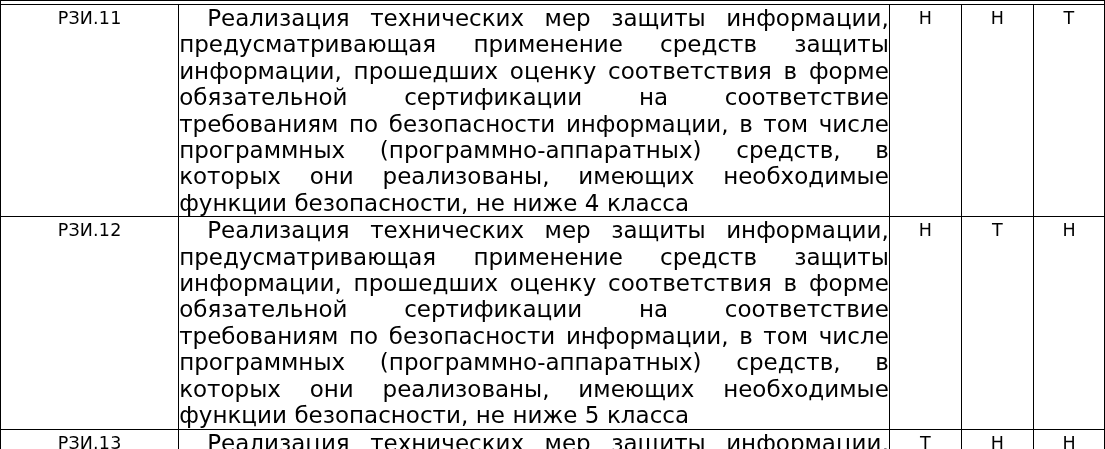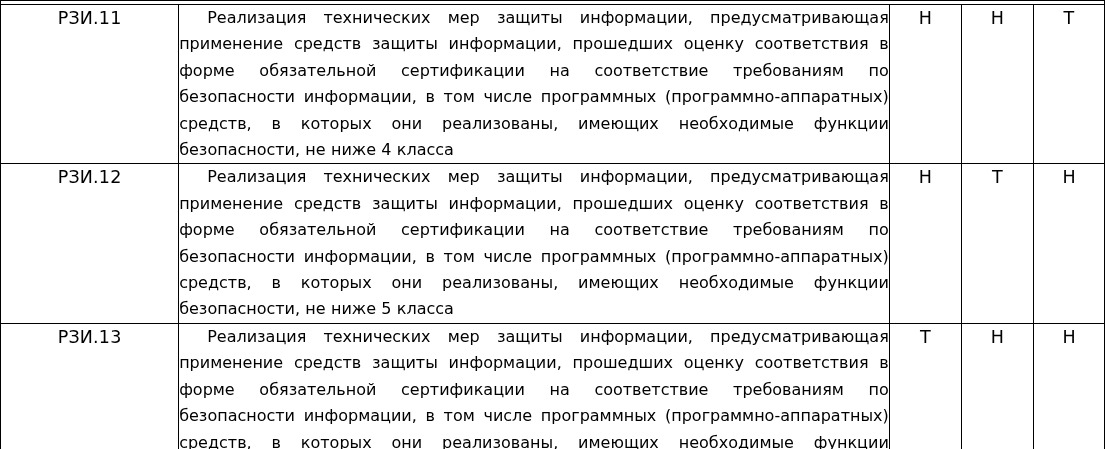--- a/index.html
+++ b/index.html
@@ -41,21 +41,21 @@
   .cell-code {
     text-align: center;
     font-size: 17.5px;
     line-height: 26px;
     padding: 4px 2px 6px 2px;
     letter-spacing: 0.2px;
   }
   .cell-text {
     text-align: justify;
     text-align-last: left;
-    font-size: 16px;
+    font-size: 23px;
     line-height: 26.4px;
     padding: 4px 8px 6px 10px;
     text-indent: 28px;
     hyphens: manual;
     word-spacing: 0.2px;
   }
   .cell-mark {
     text-align: center;
     font-size: 17.5px;
     line-height: 26px;

